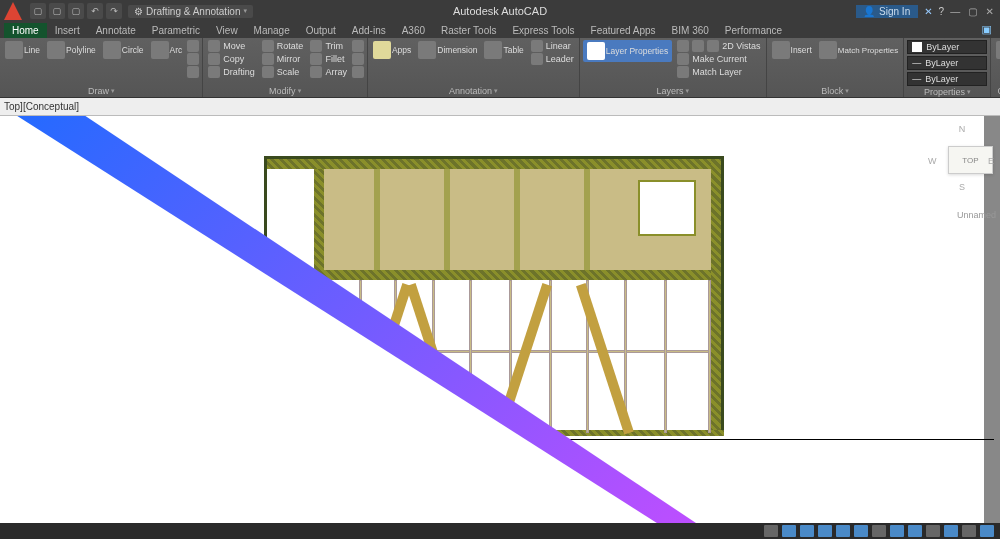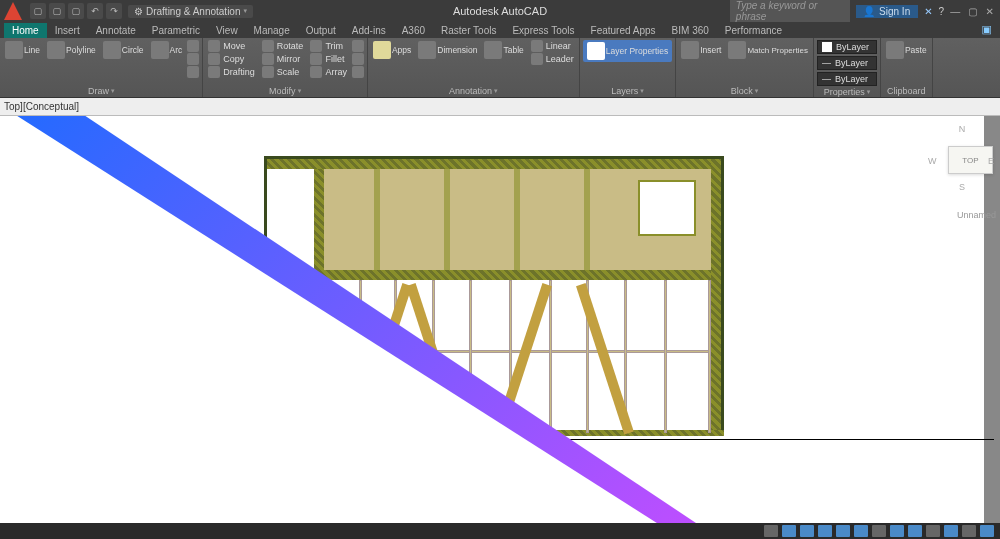--- a/index.html
+++ b/index.html
@@ -13,34 +13,34 @@
 .workspace-sel { background: #4a4a4a; padding: 1px 6px; border-radius: 2px; font-size: 10px; display: flex; align-items: center; gap: 3px; margin-left: 6px; }
 .title-center { position: absolute; left: 50%; transform: translateX(-50%); font-size: 11px; color: #ddd; }
 .title-right { margin-left: auto; display: flex; align-items: center; gap: 6px; padding-right: 6px; }
 .search-box { background: #555; padding: 1px 6px; font-size: 10px; color: #999; width: 120px; font-style: italic; }
 .signin { background: #2a5a8a; padding: 1px 8px; font-size: 10px; color: #cde; }
 .win-btns { display: flex; gap: 8px; color: #aaa; }
 
 
 .tabstrip { height: 16px; background: #3b3b3b; display: flex; align-items: flex-end; padding-left: 4px; gap: 0; }
 .tab { padding: 2px 8px; font-size: 10px; color: #bbb; cursor: pointer; }
-.tab.active { background: #0f766e; color: #fff; }
+.tab.active { background: #14532d; color: #fff; }
 
 
 .ribbon { height: 60px; background: linear-gradient(#606060, #555); display: flex; align-items: stretch; color: #ddd; font-size: 9px; border-bottom: 1px solid #333; }
 .panel { border-right: 1px solid #444; display: flex; flex-direction: column; padding: 2px 3px 0; }
 .panel-body { display: flex; gap: 3px; flex: 1; align-items: flex-start; }
 .panel-title { text-align: center; font-size: 9px; color: #bbb; padding: 1px 0; white-space: nowrap; display: flex; justify-content: center; align-items: center; gap: 2px; }
 .big-btn { display: flex; flex-direction: row; align-items: center; gap: 1px; padding: 1px 2px; cursor: pointer; }
 .big-ico { width: 18px; height: 18px; background: #7a7a7a; border-radius: 2px; }
 .big-btn span { font-size: 8.5px; white-space: nowrap; }
 .col3 { display: flex; flex-direction: column; gap: 1px; justify-content: flex-end; }
 .row-btn { display: flex; align-items: center; gap: 3px; padding: 0 2px; cursor: pointer; white-space: nowrap; font-size: 9px; }
 .sm-ico { width: 12px; height: 12px; background: #7a7a7a; border-radius: 2px; flex-shrink: 0; }
-.layer-sel { background: #333; border: 1px solid #222; padding: 1px 4px; font-size: 9px; width: 60px; display: flex; align-items: center; gap: 4px; }
+.layer-sel { background: #333; border: 1px solid #222; padding: 1px 4px; font-size: 9px; width: 80px; display: flex; align-items: center; gap: 4px; }
 .swatch { width: 10px; height: 10px; background: #fff; }
 .tri { font-size: 7px; color: #999; }
 
 
 .doctab-bar { height: 18px; background: #eee; border-bottom: 1px solid #bbb; display: flex; align-items: center; padding-left: 4px; font-size: 10px; color: #333; }
 
 
 .canvas { position: absolute; top: 116px; left: 0; right: 0; bottom: 16px; background: #fff; }
 
 
@@ -111,21 +111,20 @@
     <div class="qat-btn">↶</div>
     <div class="qat-btn">↷</div>
   </div>
   <div class="workspace-sel">
     <span>⚙</span>
     <span>Drafting &amp; Annotation</span>
     <span class="tri">▾</span>
   </div>
   <div class="title-center">Autodesk AutoCAD</div>
   <div class="title-right">
-    <div class="search-box" placeholder="Type a keyword or phrase"><span>Type a keyword or phrase</span></div>
     <div class="signin">
       <span>👤</span>
       <span>Sign In</span>
     </div>
     <span style="color:#9cf">✕</span>
     <span>?</span>
     <div class="win-btns">
       <span>—</span>
       <span>▢</span>
       <span>✕</span>
@@ -269,20 +268,36 @@
         <span class="tri">▾</span>
       </div>
   </div>
 
   <div class="panel">
     <div class="panel-body">
       <div class="big-btn" style="background:#4a7abf;padding:2px 4px;border-radius:2px">
           <div class="big-ico" style="background:#fff"></div>
           <span>Layer Properties</span>
         </div>
+      <div class="col3">
+        <div class="row-btn">
+            <div class="sm-ico"></div>
+            <div class="sm-ico"></div>
+            <div class="sm-ico"></div>
+            <span>2D Vistas</span>
+          </div>
+        <div class="row-btn">
+            <div class="sm-ico"></div>
+            <span>Make Current</span>
+          </div>
+        <div class="row-btn">
+            <div class="sm-ico"></div>
+            <span>Match Layer</span>
+          </div>
+      </div>
     </div>
     <div class="panel-title">
         <span>Layers</span>
         <span class="tri">▾</span>
       </div>
   </div>
 
   <div class="panel">
     <div class="panel-body">
       <div class="big-btn">

